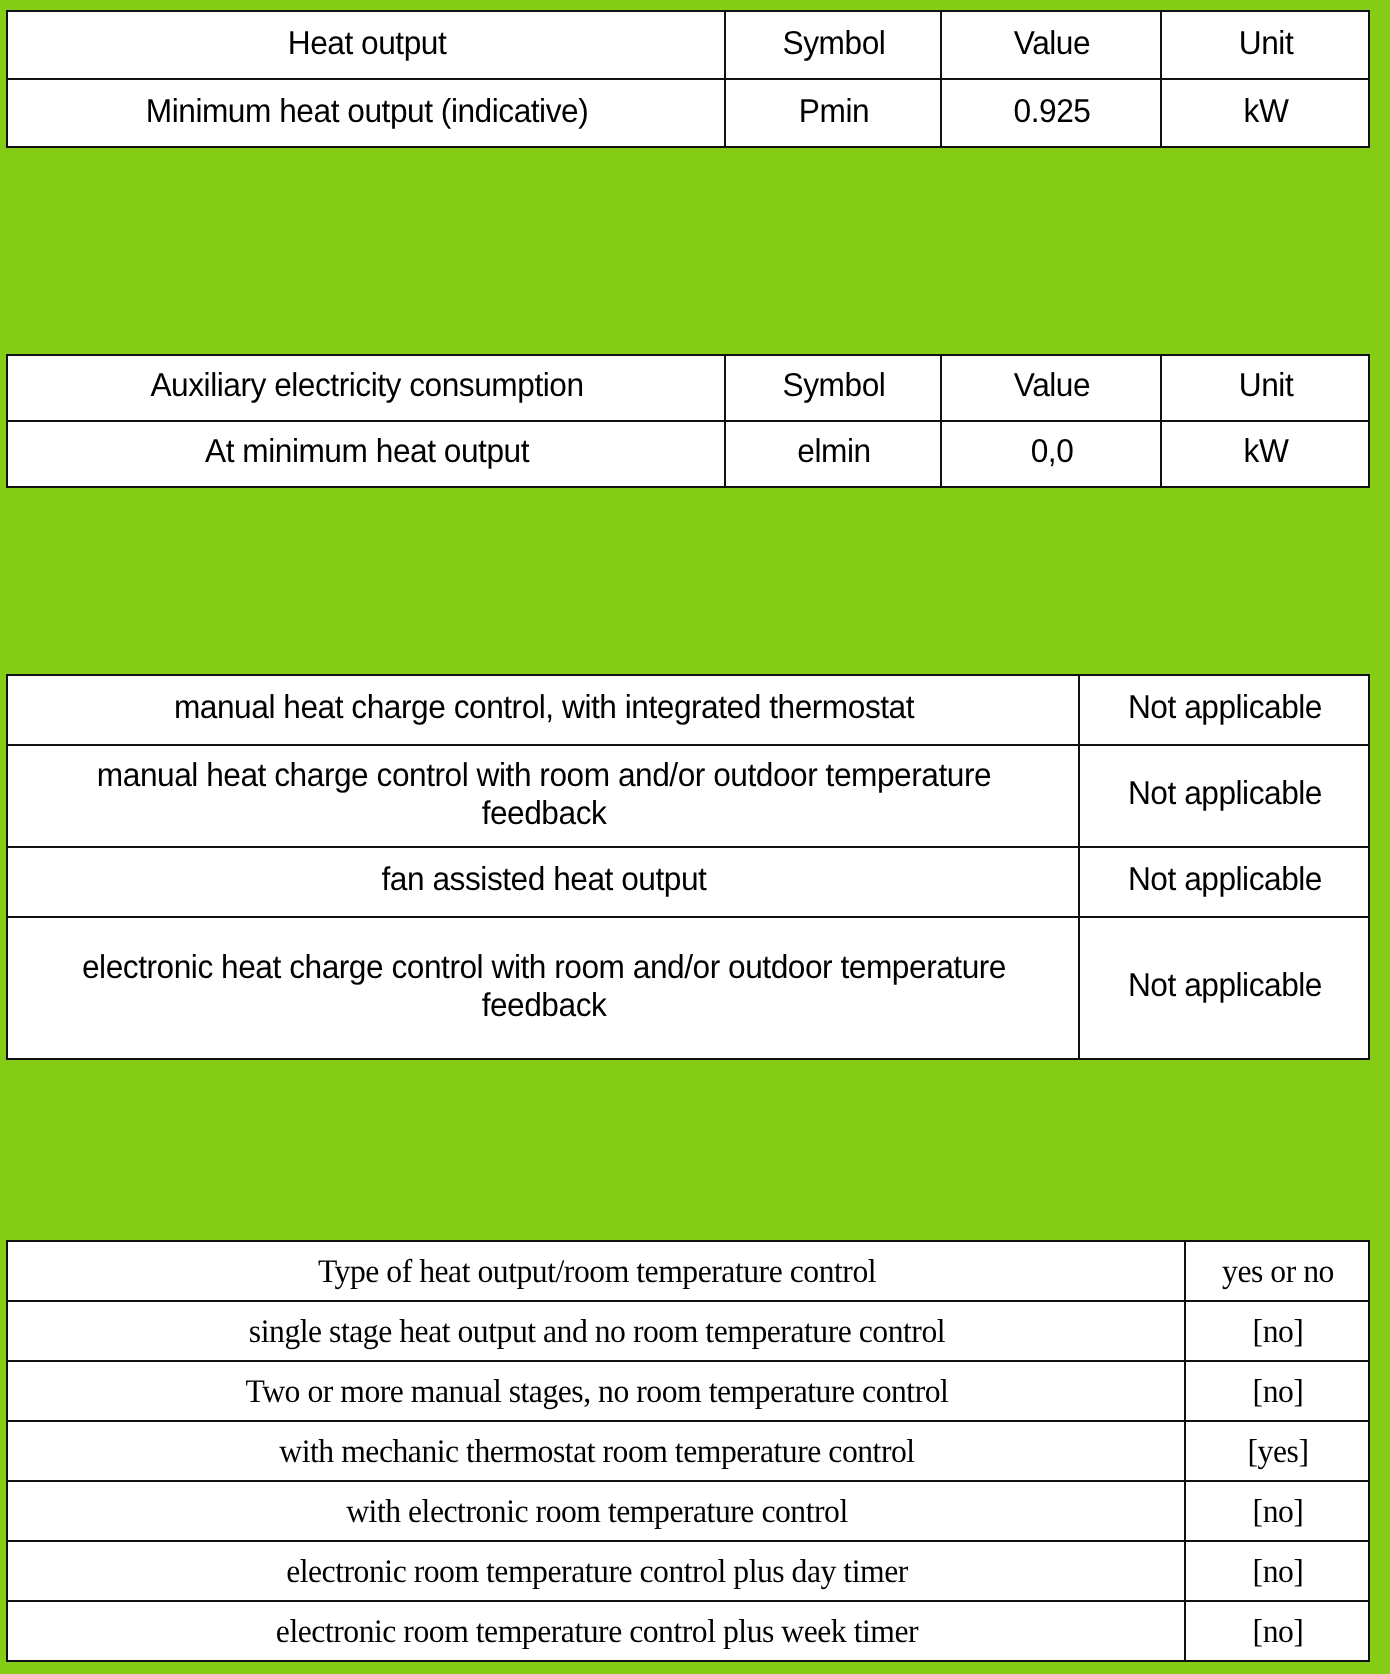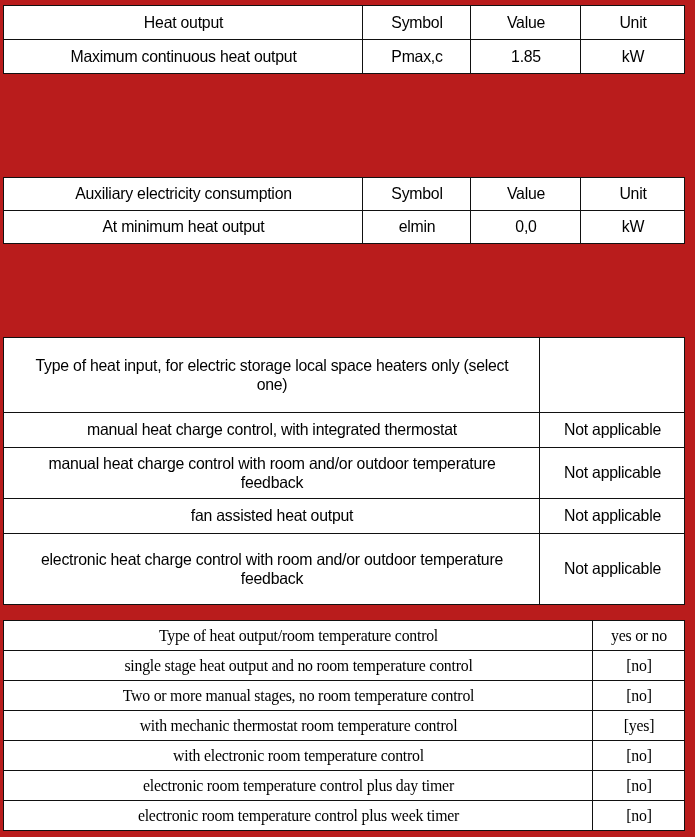--- a/index.html
+++ b/index.html
@@ -15,21 +15,21 @@
     position: relative;
     overflow: hidden;
   }
 
   .sheet {
     position: absolute;
     left: 0;
     top: 0;
     width: 695px;
     height: 837px;
-    background: #b91c1c;
+    background: #84cc16;
   }
 
   table.grid {
     position: absolute;
     border-collapse: collapse;
     table-layout: fixed;
     background: #ffffff;
   }
 
   table.grid td {
@@ -110,23 +110,23 @@
         <col class="col-unit">
     </colgroup>
     <tbody>
       <tr>
         <td>Heat output</td>
         <td>Symbol</td>
         <td>Value</td>
         <td>Unit</td>
       </tr>
       <tr>
-        <td>Maximum continuous heat output</td>
-        <td>Pmax,c</td>
-        <td>1.85</td>
+        <td>Minimum heat output (indicative)</td>
+        <td>Pmin</td>
+        <td>0.925</td>
         <td>kW</td>
       </tr>
     </tbody>
   </table>
 
   <table class="grid" id="table-aux-electricity">
     <colgroup>
       <col class="col-label-1">
         <col class="col-symbol">
         <col class="col-value">
@@ -148,24 +148,20 @@
     </tbody>
   </table>
 
   <table class="grid" id="table-heat-input">
     <colgroup>
       <col class="col-label-3">
         <col class="col-answer-3">
     </colgroup>
     <tbody>
       <tr>
-        <td class="tall2">Type of heat input, for electric storage local space heaters only (select one)</td>
-        <td class="tall2 blank-cell"></td>
-      </tr>
-      <tr>
         <td>manual heat charge control, with integrated thermostat</td>
         <td>Not applicable</td>
       </tr>
       <tr>
         <td class="tall3">manual heat charge control with room and/or outdoor temperature feedback</td>
         <td class="tall3">Not applicable</td>
       </tr>
       <tr>
         <td>fan assisted heat output</td>
         <td>Not applicable</td>

